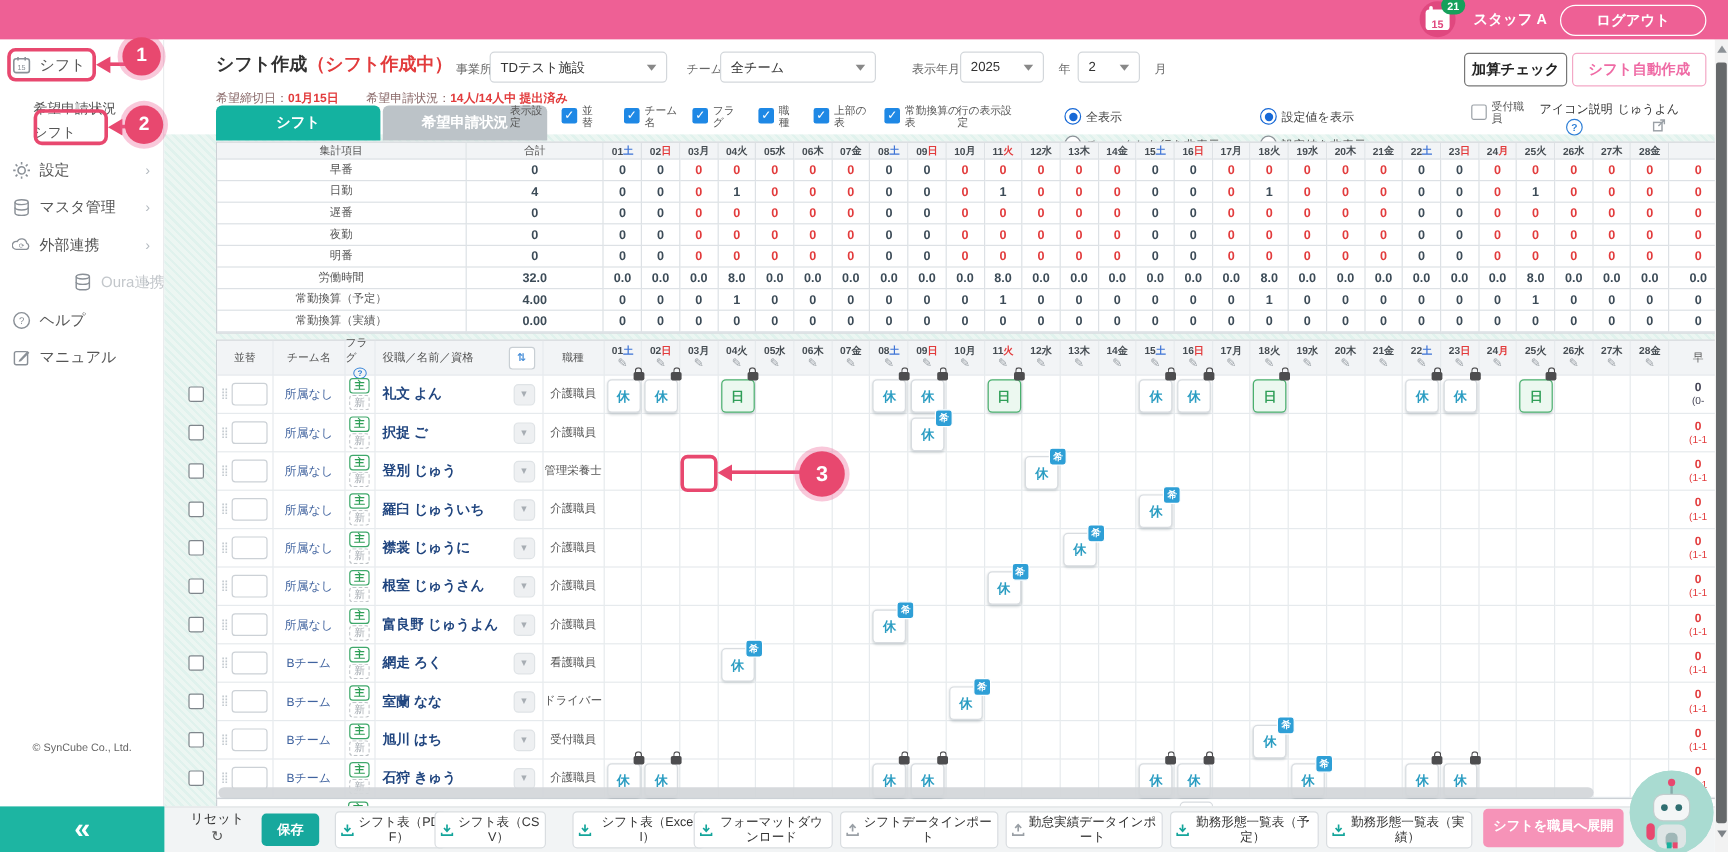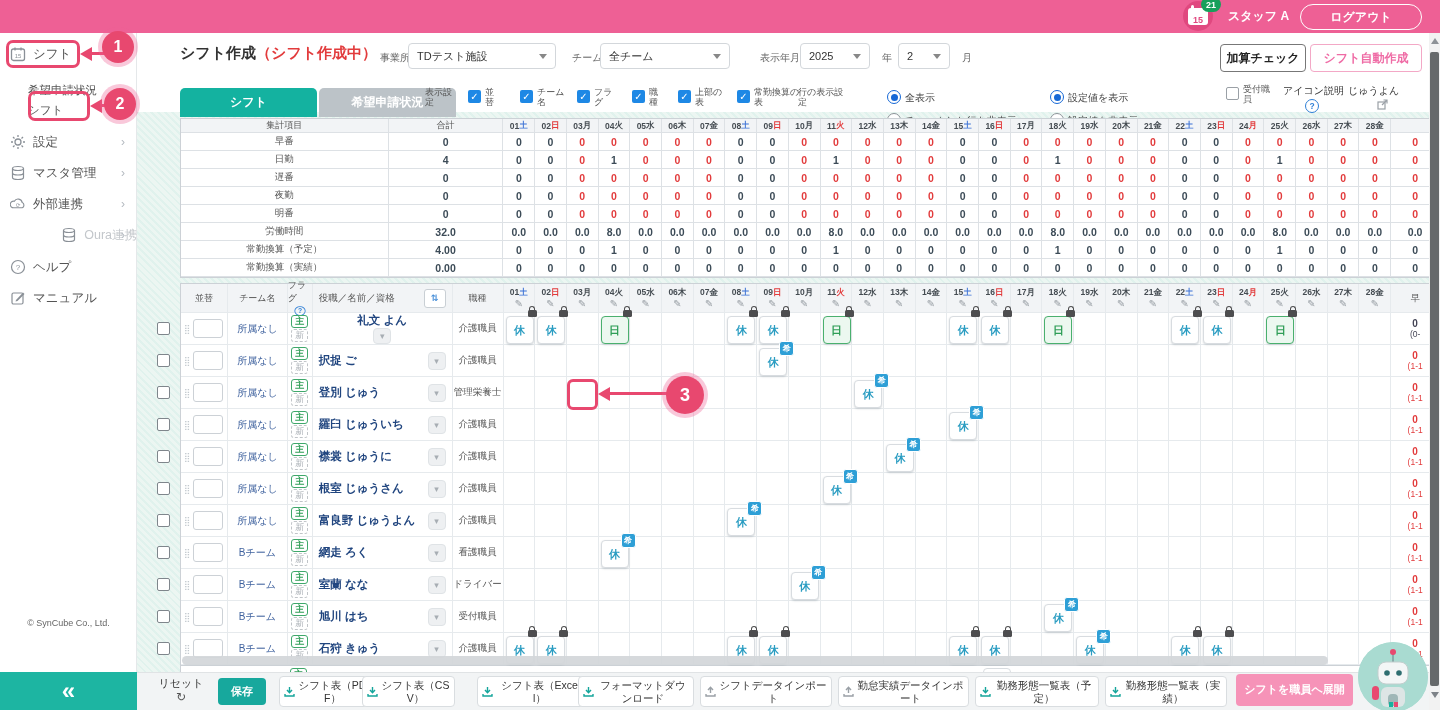--- a/index.html
+++ b/index.html
@@ -247,20 +247,25 @@
   <div class="abs flt-label" style="left:882px;top:51px">年</div>
   <div class="abs select" style="left:898px;top:43px;width:52px">
     <span>2</span>
       <span class="tri"></span>
   </div>
   <div class="abs flt-label" style="left:962px;top:51px">月</div>
 
   <div class="abs btn-outline-dark">加算チェック</div>
   <div class="abs btn-outline-pink">シフト自動作成</div>
 
+  <div class="abs" style="left:180px;top:72px">
+    <span class="info-label">希望締切日：</span><span class="info-label info-red">01月15日</span>
+    <span style="display:inline-block;width:14px"></span>
+    <span class="info-label">希望申請状況：</span><span class="info-label info-red">14人/14人中 提出済み</span>
+  </div>
 
   <div class="abs tab active" style="left:180px">シフト</div>
   <div class="abs tab inactive" style="left:319px">希望申請状況</div>
 
   <div class="abs mini-label" style="left:425px;top:87px;width:32px">表示設定</div>
   <div id="cbx-row">
       <div class="abs cbx on" style="left: 468px; top: 90px;">✓</div>
       <div class="abs mini-label" style="left: 485px; top: 87px; width: 16px;">並替</div>
       <div class="abs cbx on" style="left: 520px; top: 90px;">✓</div>
       <div class="abs mini-label" style="left: 537px; top: 87px; width: 32px;">チーム名</div>
@@ -810,21 +815,21 @@
           <span class="drag-dots">⣿</span>
           <span class="row-input"></span>
         </div>
         <div class="mcell" style="width: 60px; height: 32px; display: flex; align-items: center; justify-content: center;">
           <span class="team-name">所属なし</span>
         </div>
         <div class="mcell" style="width: 25px; height: 32px; display: flex; flex-direction: column; align-items: center; justify-content: center; gap: 1px;">
           <span class="flag main">主</span>
           <span class="flag new">新</span>
         </div>
-        <div class="mcell" style="width: 140px; height: 32px; display: flex; align-items: center; justify-content: space-between; padding: 0px 6px; box-sizing: border-box; flex-direction: column;">
+        <div class="mcell" style="width: 140px; height: 32px; display: flex; align-items: center; justify-content: space-between; padding: 0px 6px; box-sizing: border-box;">
           <span class="staff-name">礼文 よん</span>
           <span class="chev-btn">▾</span>
         </div>
         <div class="mcell" style="width: 51px; height: 32px; display: flex; align-items: center; justify-content: center;">
           <span class="job-name">介護職員</span>
         </div>
         <div class="mcell" style="width: 31.75px; height: 32px;">
           <div class="badge" style="left: 2px; top: 3px;">休<span class="lock"></span></div>
         </div>
         <div class="mcell" style="width: 31.75px; height: 32px;">

